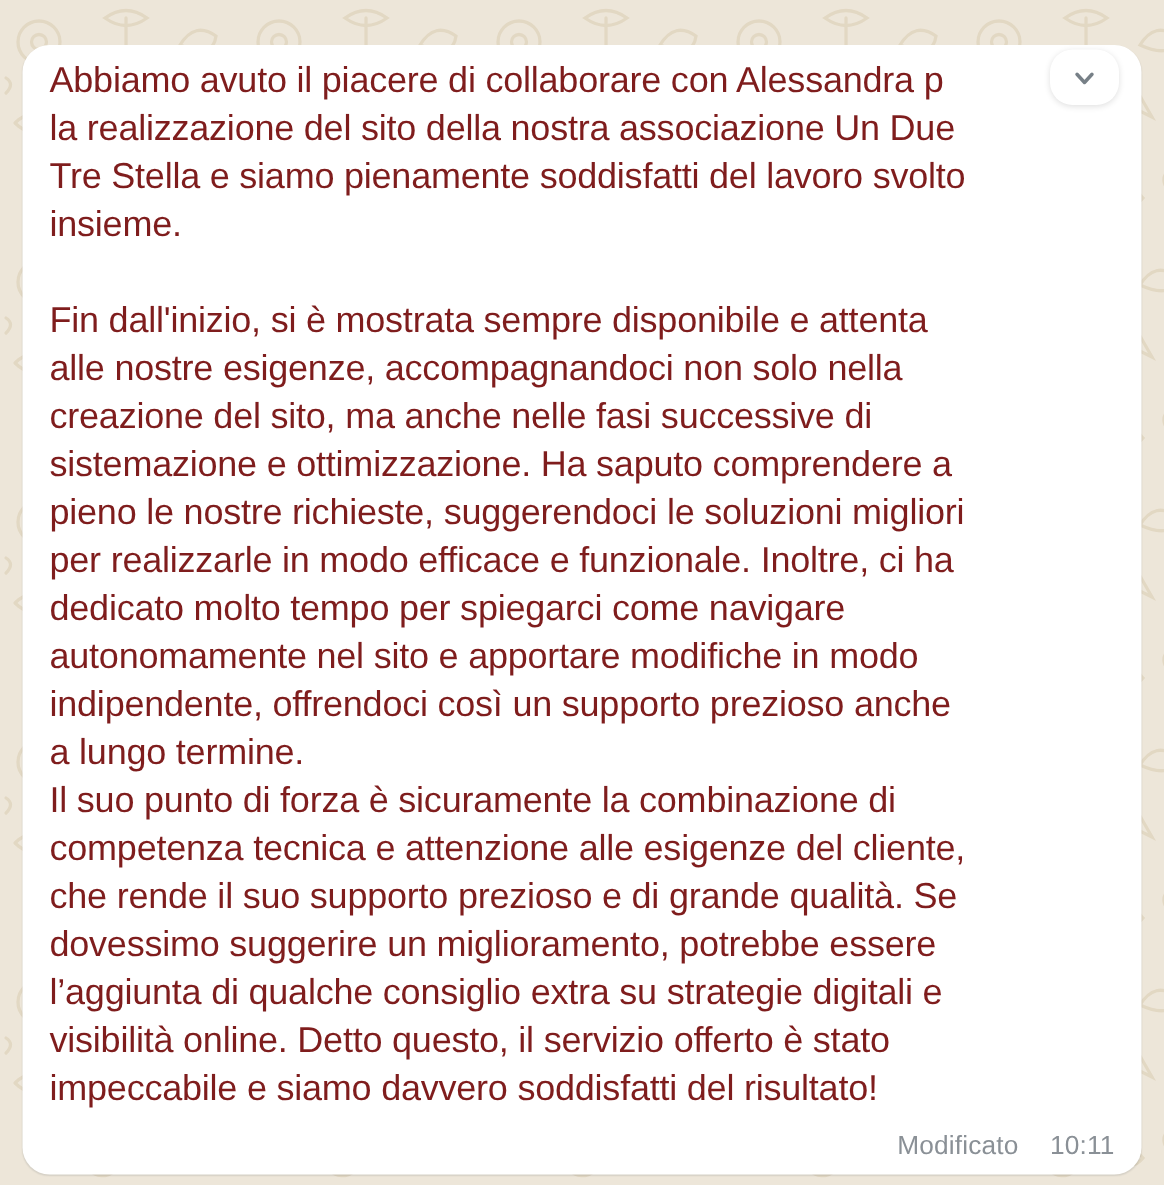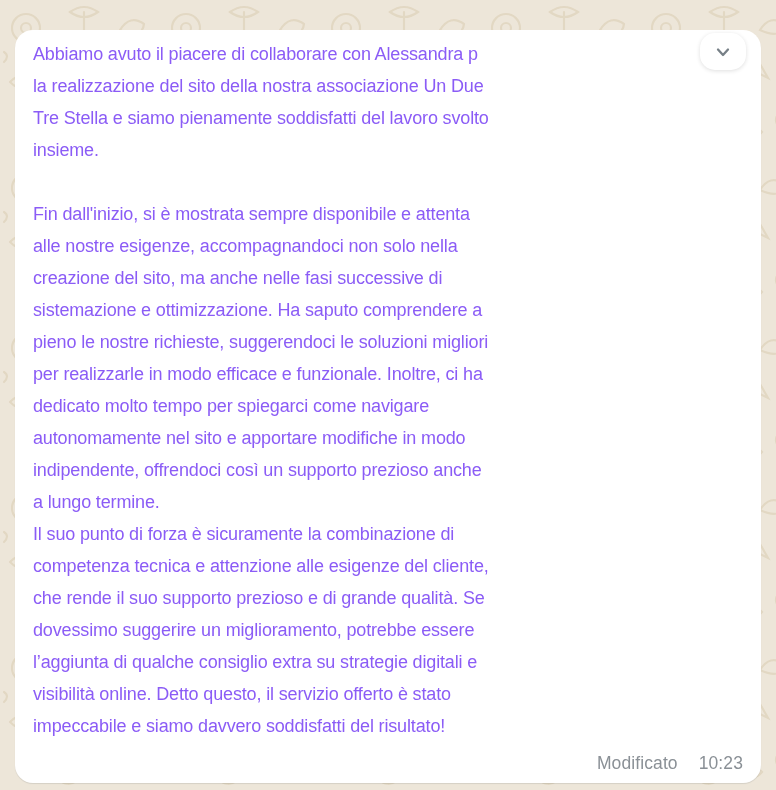--- a/index.html
+++ b/index.html
@@ -30,24 +30,24 @@
     background: #FFFFFF;
     border-radius: 18px;
     box-shadow: 0 1px 1px rgba(11,20,26,0.10);
     overflow: hidden;
   }
   .message-text {
     position: absolute;
     left: 18px;
     top: 8px;
     right: 26px;
-    font-size: 18px;
+    font-size: 24px;
     line-height: 32px;
     letter-spacing: -0.15px;
-    color: #8b5cf6;
+    color: #7f1d1d;
     white-space: pre-wrap;
   }
   .menu-pill {
     position: absolute;
     top: 3px;
     right: 15px;
     width: 46px;
     height: 37px;
     background: #FFFFFF;
     border: none;
@@ -132,15 +132,15 @@
   <button class="menu-pill" aria-label="Message menu">
     <span>
       <svg width="20" height="20" viewBox="0 0 20 20">
         <polyline points="5,7.5 10,13 15,7.5" fill="none" stroke="#778087" stroke-width="2.3" stroke-linecap="round" stroke-linejoin="round"></polyline>
       </svg>
     </span>
   </button>
 
   <div class="message-meta">
     <span>Modificato</span>
-    <span>10:23</span>
+    <span>10:11</span>
   </div>
 </div>
 
 </body></html>

